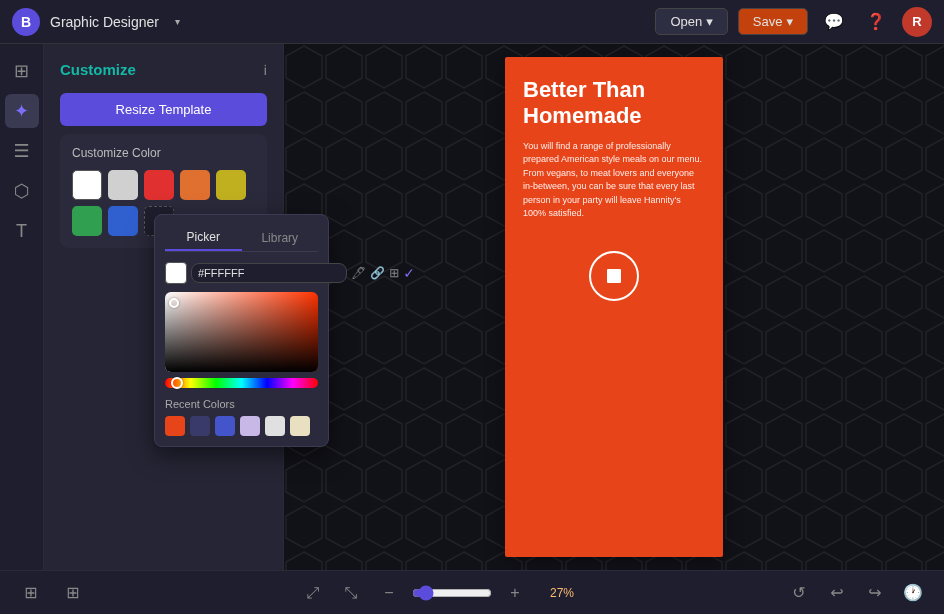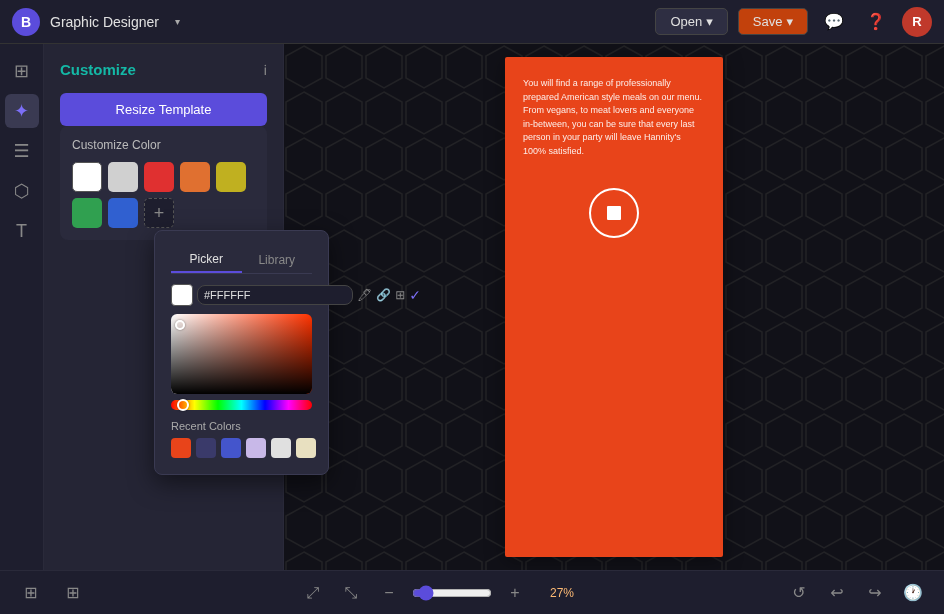--- a/index.html
+++ b/index.html
@@ -120,20 +120,21 @@
     .resize-btn {
       width: 100%;
       background: #5b4cdb;
       color: white;
       border: none;
       border-radius: 6px;
       padding: 9px;
       font-size: 13px;
       cursor: pointer;
       font-weight: 500;
+      margin-bottom: 8px;
     }
     .size-label {
       text-align: center;
       color: #888;
       font-size: 12px;
       margin-bottom: 14px;
     }
 
     
     .bg-color-section {
@@ -175,24 +176,23 @@
 
     
     .color-picker-popup {
       position: absolute;
       top: 170px;
       left: 110px;
       width: 175px;
       background: #2a2a3c;
       border: 1px solid #3a3a52;
       border-radius: 8px;
-      padding: 16px;
+      padding: 10px;
       z-index: 100;
       box-shadow: 0 8px 24px rgba(0,0,0,0.5);
-      margin-top: 16px;
     }
     .picker-tabs {
       display: flex;
       gap: 0;
       margin-bottom: 10px;
       border-bottom: 1px solid #3a3a52;
     }
     .picker-tab {
       flex: 1;
       padding: 5px;
@@ -487,20 +487,21 @@
     <svg style="position:absolute;inset:0;width:100%;height:100%;opacity:0.5;">
       <defs>
         <pattern id="hexpattern" x="0" y="0" width="40" height="46" patternUnits="userSpaceOnUse">
           <polygon points="20,2 38,12 38,34 20,44 2,34 2,12" fill="none" stroke="#333" stroke-width="1.5"></polygon>
         </pattern>
       </defs>
       <rect width="100%" height="100%" fill="url(#hexpattern)"></rect>
     </svg>
 
     <div class="design-card">
+      <div class="design-title">Better Than<br>Homemade</div>
       <div class="design-body">You will find a range of professionally prepared American style meals on our menu. From vegans, to meat lovers and everyone in-between, you can be sure that every last person in your party will leave Hannity's 100% satisfied.</div>
       <div class="design-play-btn">
         <div class="design-stop-icon"></div>
       </div>
     </div>
   </div>
 
 </div>
 
 <div class="bottombar">

